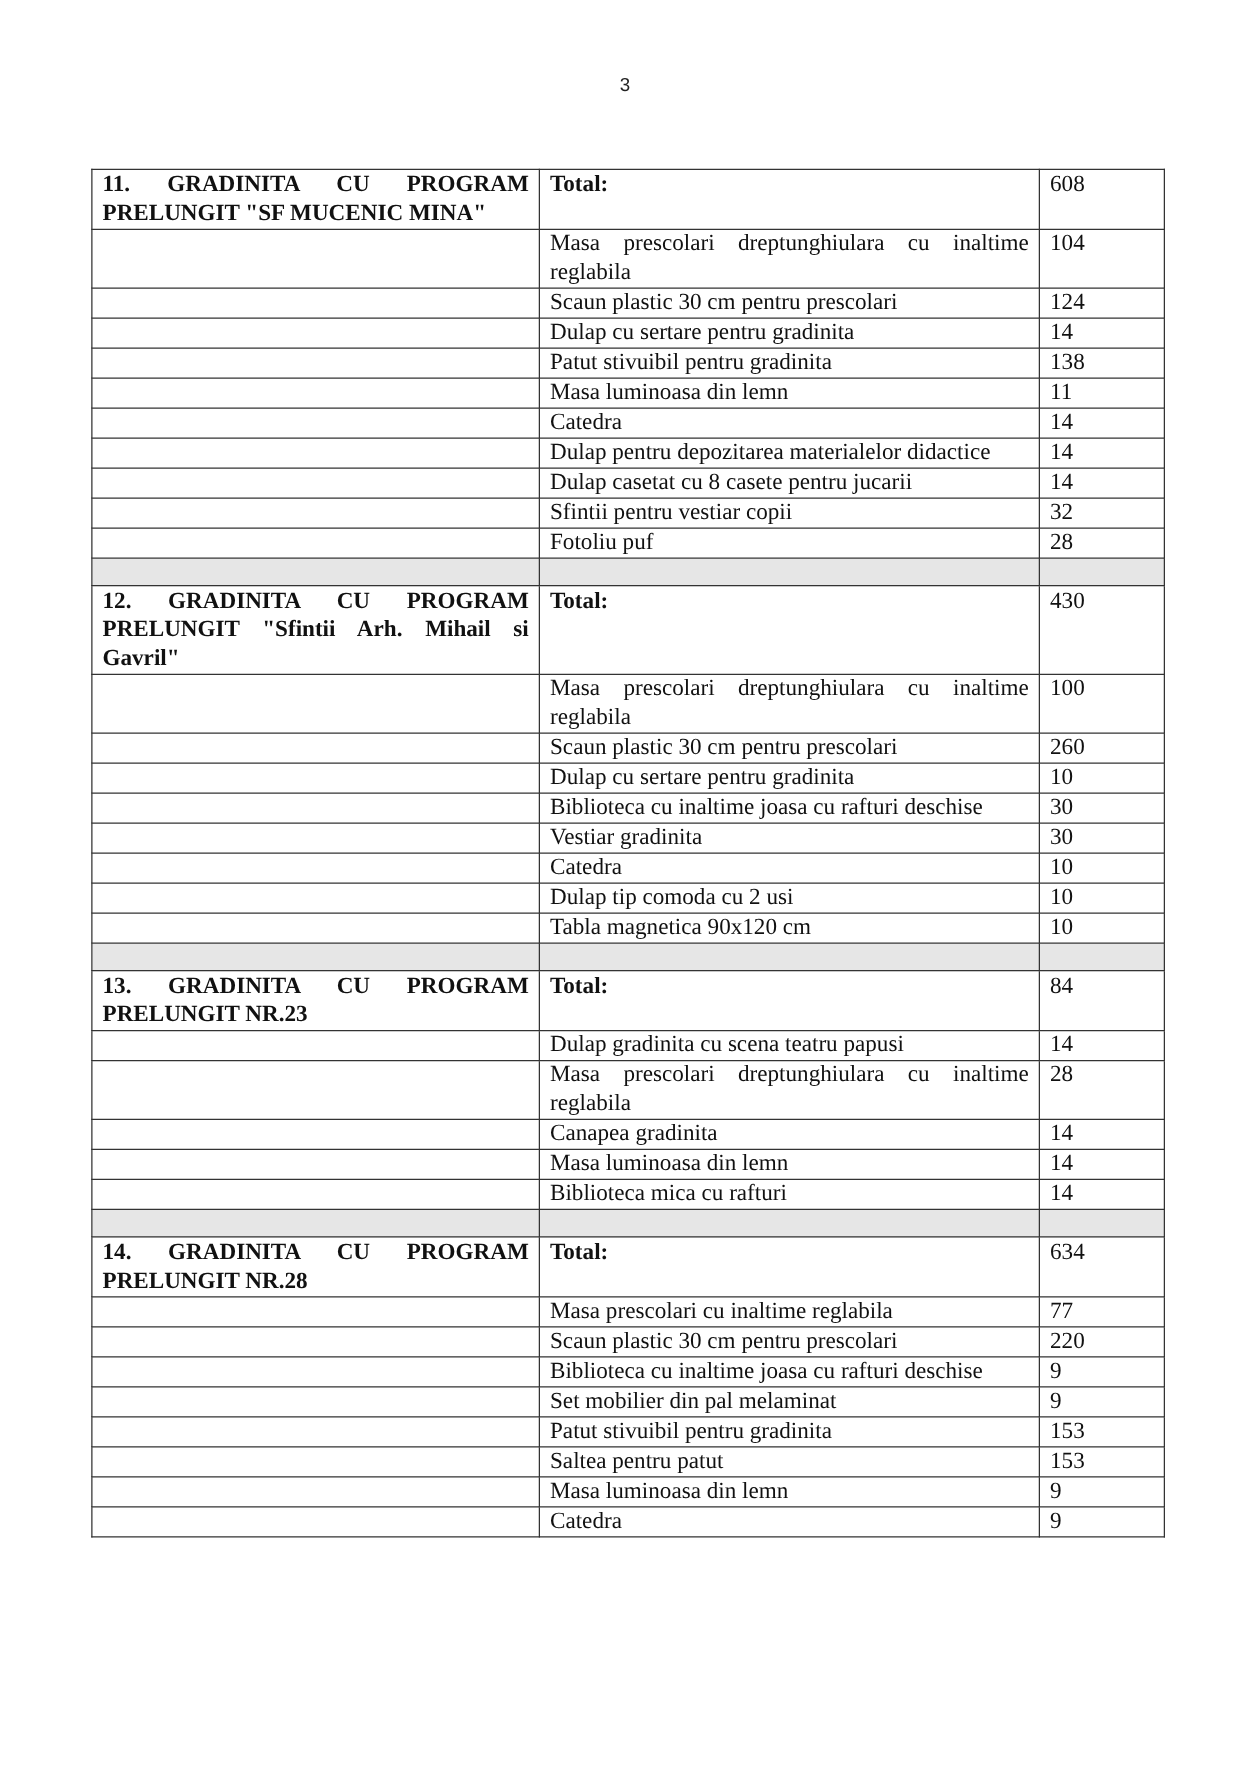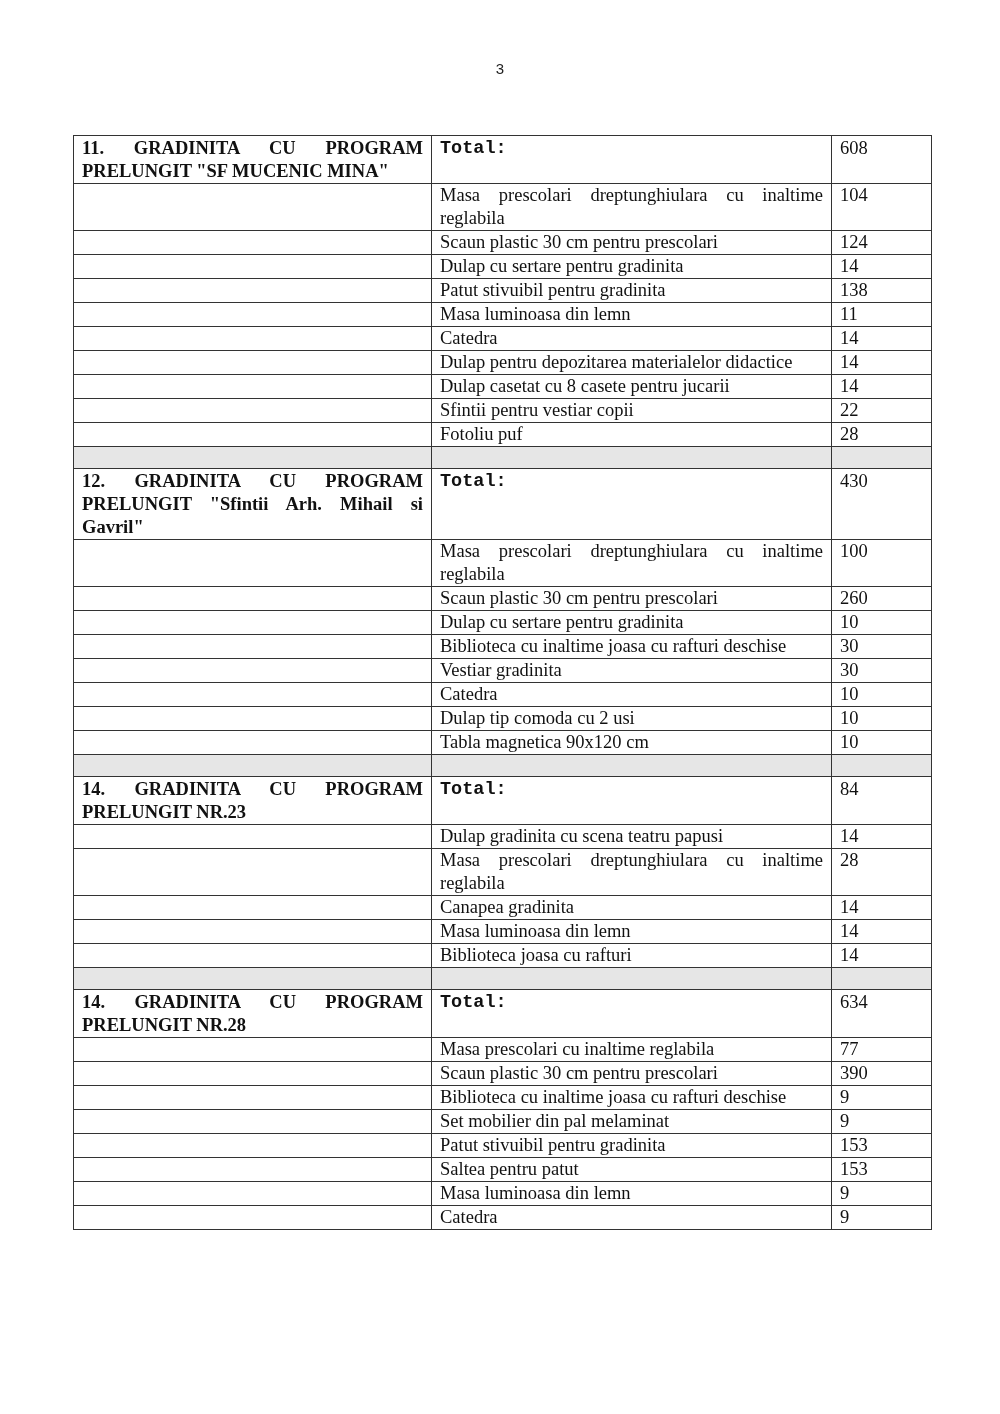--- a/index.html
+++ b/index.html
@@ -7,21 +7,21 @@
          font-family: "Liberation Serif", "DejaVu Serif", serif; color:#111; }
   .page-num { position:absolute; top:60px; left:0; width:1000px; text-align:center;
               font-family:"Liberation Sans","DejaVu Sans",sans-serif; font-size:15px; color:#222; }
   table.inv { position:absolute; left:73px; top:135px; width:858px;
               border-collapse:collapse; table-layout:fixed; }
   table.inv td { border:1.3px solid #333; padding:0 8px 0 8px; vertical-align:top;
                  font-size:18.5px; line-height:23px; }
   col.c1 { width:358px; } col.c2 { width:400px; } col.c3 { width:100px; }
   td.inst { font-weight:bold; text-align:justify; text-align-last:left; padding-top:1px; }
   td.just { text-align:justify; }
-  td.total-label { font-weight:bold;font-family:Liberation Mono, monospace; }
+  td.total-label { font-weight:bold; }
   tr.spacer td { background:#e6e6e6; height:21px; }
   tr.r1 td { height:23px; }
   tr.r2 td { height:46px; }
   tr.hdr td { padding-top:1px;margin-top:25px; }
   .sect13, .sect14 { font-family:"Liberation Serif", serif; }
 </style>
 </head>
 <body>
 
 <div class="page-num">3</div>
@@ -75,21 +75,21 @@
         <td>14</td>
       </tr>
     <tr class="r1">
         <td></td>
         <td>Dulap casetat cu 8 casete pentru jucarii</td>
         <td>14</td>
       </tr>
     <tr class="r1">
         <td></td>
         <td>Sfintii pentru vestiar copii</td>
-        <td>22</td>
+        <td>32</td>
       </tr>
     <tr class="r1">
         <td></td>
         <td>Fotoliu puf</td>
         <td>28</td>
       </tr>
     <tr class="spacer">
         <td></td>
         <td></td>
         <td></td>
@@ -140,21 +140,21 @@
         <td>Tabla magnetica 90x120 cm</td>
         <td>10</td>
       </tr>
     <tr class="spacer">
         <td></td>
         <td></td>
         <td></td>
       </tr>
 
     <tr class="r2 hdr sect13">
-      <td class="inst">14. GRADINITA CU PROGRAM PRELUNGIT NR.23</td>
+      <td class="inst">13. GRADINITA CU PROGRAM PRELUNGIT NR.23</td>
       <td class="total-label">Total:</td>
       <td>84</td>
     </tr>
     <tr class="r1">
         <td></td>
         <td>Dulap gradinita cu scena teatru papusi</td>
         <td>14</td>
       </tr>
     <tr class="r2">
         <td></td>
@@ -166,21 +166,21 @@
         <td>Canapea gradinita</td>
         <td>14</td>
       </tr>
     <tr class="r1">
         <td></td>
         <td>Masa luminoasa din lemn</td>
         <td>14</td>
       </tr>
     <tr class="r1">
         <td></td>
-        <td>Biblioteca joasa cu rafturi</td>
+        <td>Biblioteca mica cu rafturi</td>
         <td>14</td>
       </tr>
     <tr class="spacer">
         <td></td>
         <td></td>
         <td></td>
       </tr>
 
     <tr class="r2 hdr sect14">
       <td class="inst">14. GRADINITA CU PROGRAM PRELUNGIT NR.28</td>
@@ -188,21 +188,21 @@
       <td>634</td>
     </tr>
     <tr class="r1">
         <td></td>
         <td>Masa prescolari cu inaltime reglabila</td>
         <td>77</td>
       </tr>
     <tr class="r1">
         <td></td>
         <td>Scaun plastic 30 cm pentru prescolari</td>
-        <td>390</td>
+        <td>220</td>
       </tr>
     <tr class="r1">
         <td></td>
         <td>Biblioteca cu inaltime joasa cu rafturi deschise</td>
         <td>9</td>
       </tr>
     <tr class="r1">
         <td></td>
         <td>Set mobilier din pal melaminat</td>
         <td>9</td>

